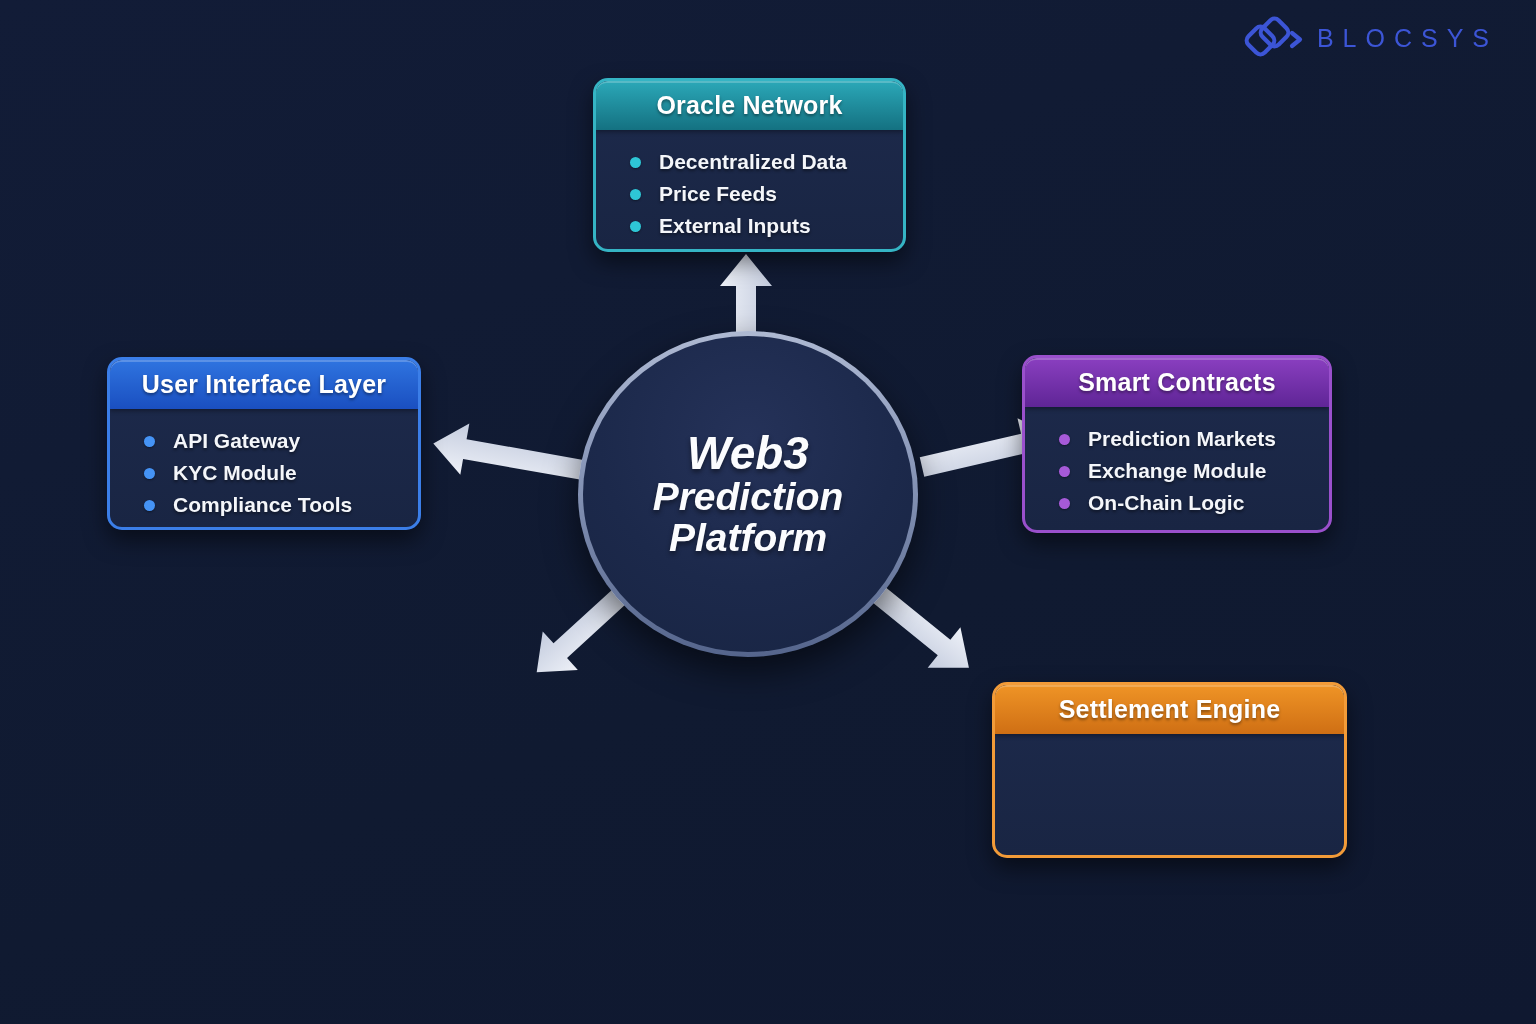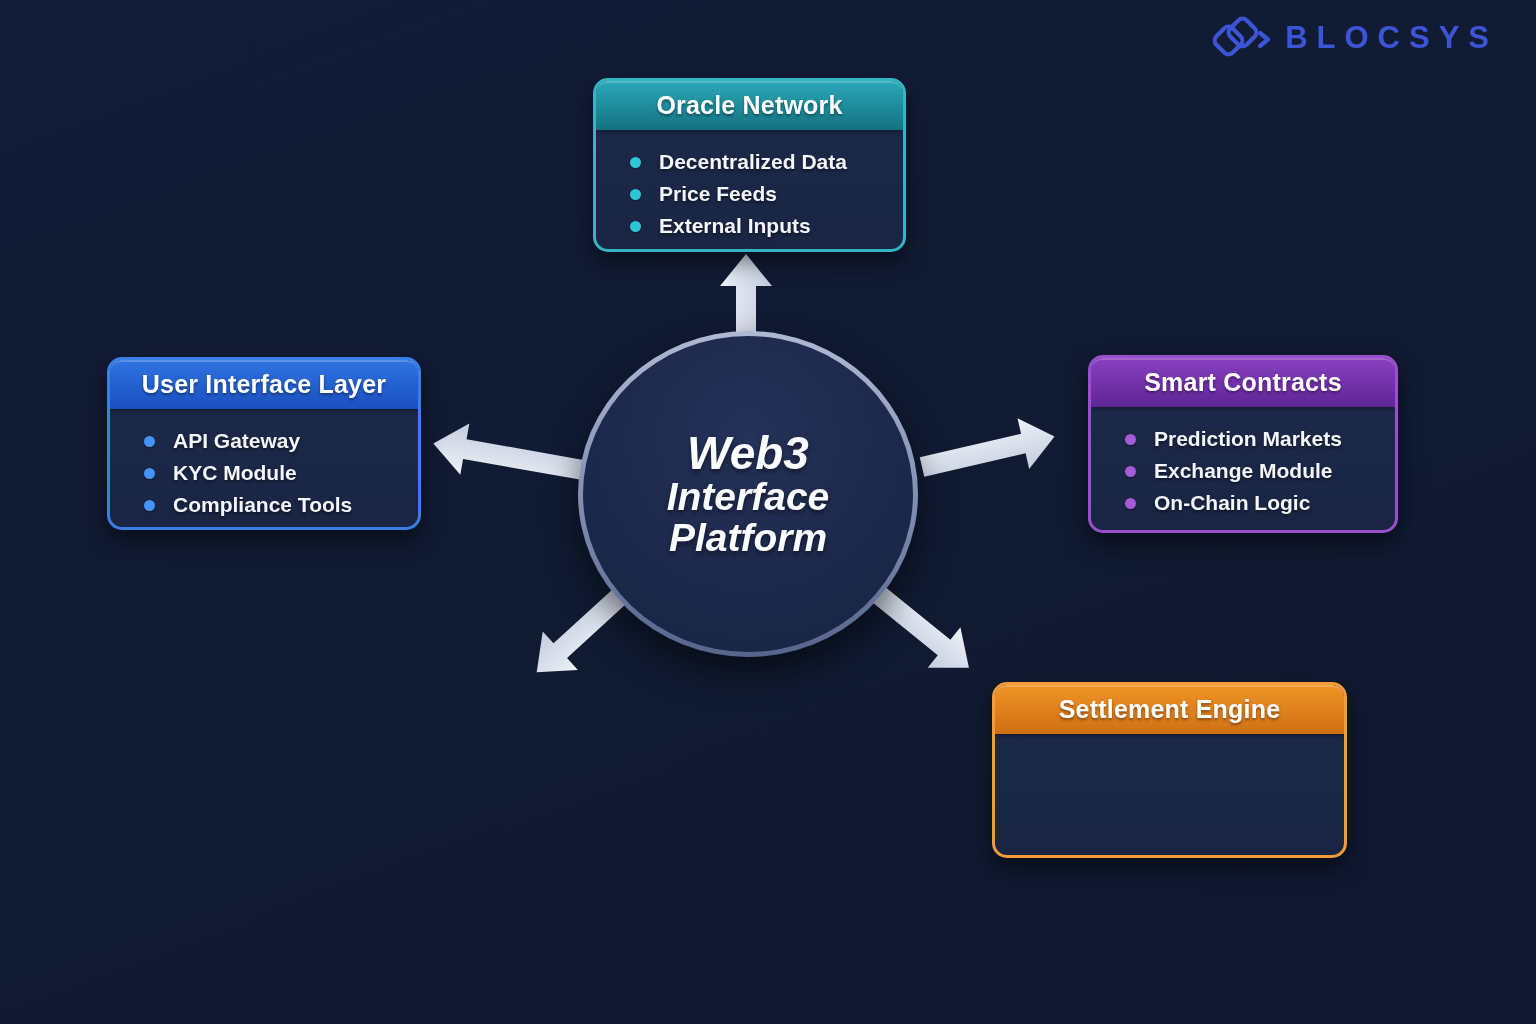--- a/index.html
+++ b/index.html
@@ -7,21 +7,21 @@
     width:1536px;height:1024px;
     background:#111b34;
     font-family:"Liberation Sans","DejaVu Sans",sans-serif;
     overflow:hidden;position:relative;
   }
   .stage{position:absolute;inset:0;background:linear-gradient(160deg,#121c37 0%,#101a31 60%,#0f1830 100%);}
 
   
   .logo{position:absolute;top:14px;right:38px;display:flex;align-items:center;gap:12px;}
   .logo-text{
-    color:#3c55d6;font-size:31px;font-weight:700;letter-spacing:9px;
+    color:#3c55d6;font-size:25px;font-weight:400;letter-spacing:9px;
   }
 
   
   .arrows{position:absolute;inset:0;z-index:1;pointer-events:none;}
 
   
   .hub{
     position:absolute;left:578px;top:331px;width:340px;height:326px;z-index:2;
     border-radius:50%;
     background:linear-gradient(180deg,#aeb9d2 0%,#8b99ba 40%,#55658c 100%);
@@ -57,21 +57,21 @@
     text-shadow:0 2px 3px rgba(0,0,0,.4);
   }
   .node-list{list-style:none;margin:0;padding:12px 18px 12px 34px;}
   .node-item{display:flex;align-items:center;gap:18px;margin:8px 0;}
   .bullet{width:11px;height:11px;border-radius:50%;background:var(--bullet,#ccc);flex:0 0 auto;
     box-shadow:0 1px 2px rgba(0,0,0,.4);}
   .item-text{color:#f4f6fa;font-size:21px;font-weight:700;text-shadow:0 2px 3px rgba(0,0,0,.45);}
 
   .node.oracle     {left:593px; top:78px;  width:307px; height:168px;}
   .node.ui         {left:107px; top:357px; width:308px; height:167px;}
-  .node.contracts  {left:1088px;top:355px; width:304px; height:172px;}
+  .node.contracts  {left:1022px;top:355px; width:304px; height:172px;}
   .node.multichain {left:229px; top:684px; width:364px; height:169px;}
   .node.settlement {left:992px; top:682px; width:349px; height:170px;}
 </style>
 </head>
 <body>
 
 <div class="stage">
 
   <svg class="arrows" width="1536" height="1024" viewBox="0 0 1536 1024">
     <defs>
@@ -96,21 +96,21 @@
         <rect x="20" y="7" width="23" height="23" rx="6" transform="rotate(-45 31.5 18.5)"></rect>
         <path d="M49 19 L57 25.5 L49 32" stroke-linecap="round"></path>
       </g>
     </svg>
     <span class="logo-text">BLOCSYS</span>
   </div>
 
   <div class="hub">
     <div class="hub-inner">
       <div class="hub-line l1">Web3</div>
-      <div class="hub-line l2">Interface</div>
+      <div class="hub-line l2">Prediction</div>
       <div class="hub-line l3">Platform</div>
     </div>
   </div>
 
   <div class="node oracle" style="--border: #35b4c4; --head1: #2ba8b8; --head2: #147181; --bullet: #2ec6d6;">
     <div class="node-header">
       <span class="node-title">Oracle Network</span>
     </div>
     <ul class="node-list">
       <li class="node-item">

